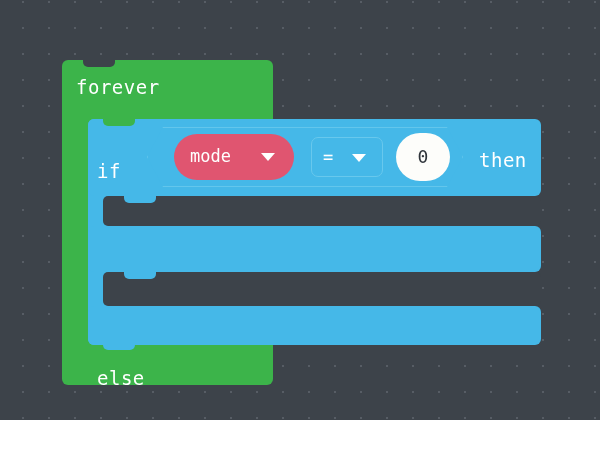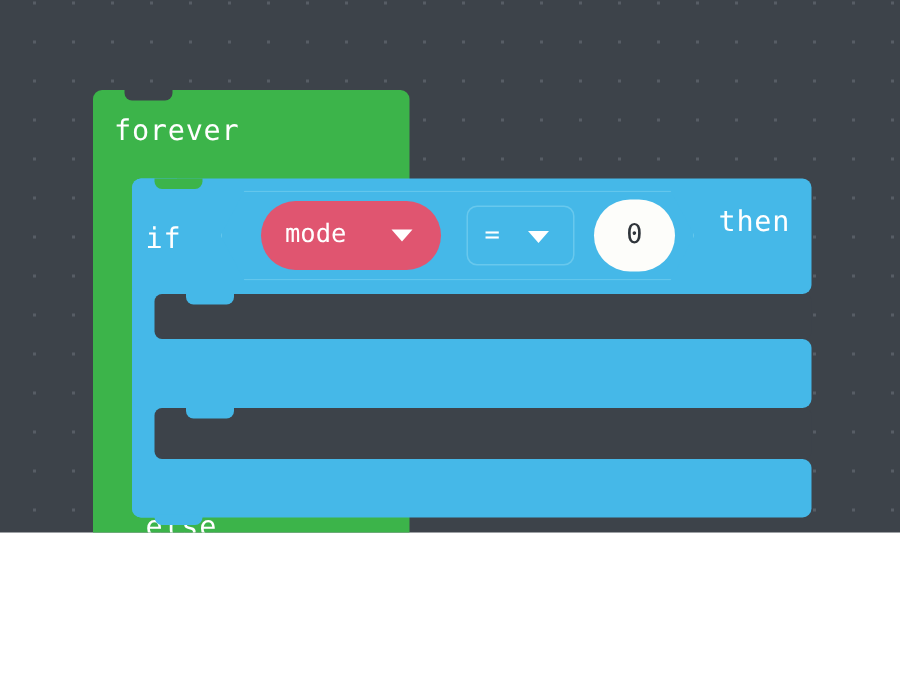--- a/index.html
+++ b/index.html
@@ -9,21 +9,21 @@
   body {
     width: 600px;
     height: 464px;
     overflow: hidden;
     font-family: "DejaVu Sans Mono", "Liberation Mono", monospace;
   }
 
   #canvas {
     position: relative;
     width: 600px;
-    height: 355px;
+    height: 420px;
     background-color: #3d434a;
     background-image: radial-gradient(circle, #575d65 1.1px, rgba(0,0,0,0) 1.3px);
     background-size: 26px 26px;
     background-position: 10px 15px;
     overflow: hidden;
   }
 
   
   .forever-block {
     position: absolute;
@@ -159,24 +159,25 @@
   }
 
   
   .kw {
     position: absolute;
     color: #ffffff;
     font-size: 19px;
     letter-spacing: 0.5px;
     line-height: 1;
     white-space: nowrap;
+    margin-top: 12px;
   }
   .kw-if   { left: 9px;  top: 31px; }
   .kw-then { left: 391px; top: 20px; }
-  .kw-else { left: 9px;  top: 116px; }
+  .kw-else { left: 9px;  top: 131px; }
 
   
   .condition-hex {
     position: absolute;
     left: 59px;
     top: 8px;
     width: 316px;
     height: 60px;
     background: #45b8e8;
     border: 1.5px solid #63c6ec;

